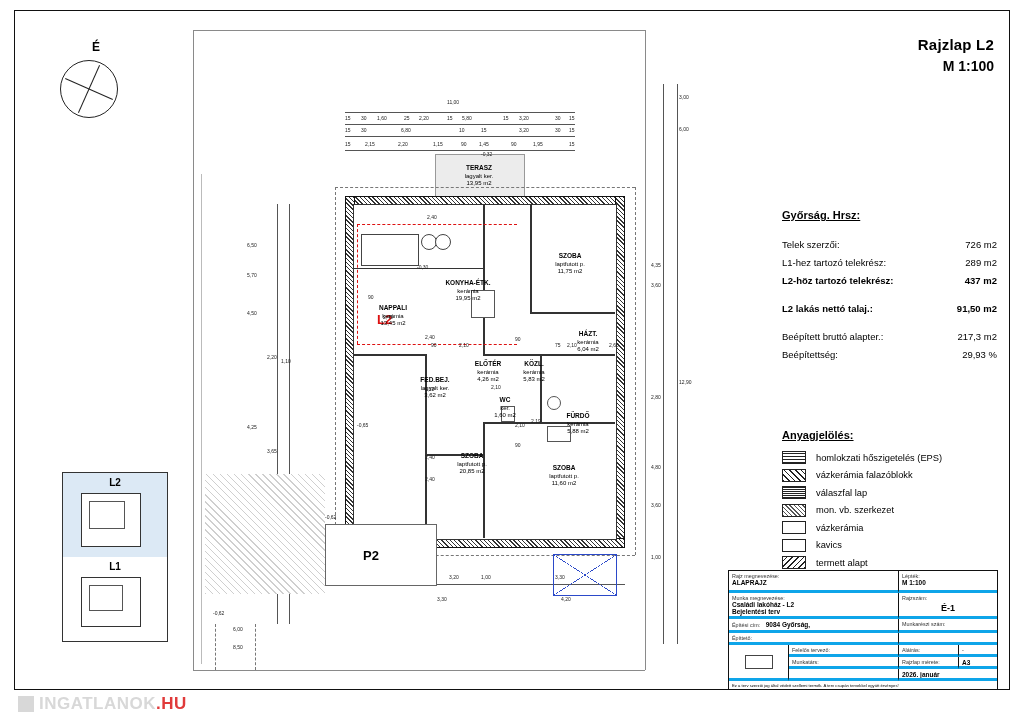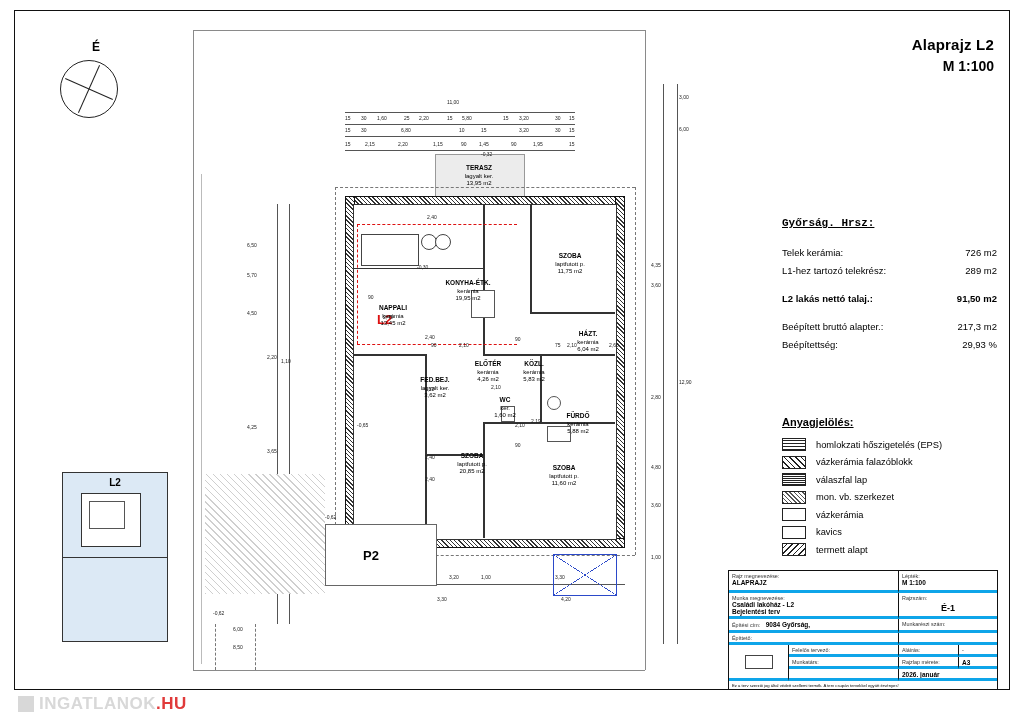--- a/index.html
+++ b/index.html
@@ -10,27 +10,27 @@
   .title-sub{position:absolute;right:30px;top:58px;text-align:right;font-weight:bold;font-size:14px;}
 
   
   .compass{position:absolute;left:60px;top:60px;width:56px;height:56px;border:1px solid #222;border-radius:50%;}
   .compass:before{content:"";position:absolute;left:50%;top:2px;bottom:2px;width:1px;background:#222;transform:translateX(-.5px) rotate(24deg);transform-origin:50% 50%;}
   .compass:after{content:"";position:absolute;top:50%;left:2px;right:2px;height:1px;background:#222;transform:translateY(-.5px) rotate(24deg);transform-origin:50% 50%;}
   .compass-label{position:absolute;left:92px;top:40px;font-size:12px;font-weight:bold;}
 
   
   .info{position:absolute;left:782px;top:205px;width:215px;font-size:9.5px;line-height:1.9;}
-  .info h3{margin:8px 0 10px 0;font-size:11px;text-decoration:underline;font-family:Liberation Mono, monospace;}
+  .info h3{margin:0 0 10px 0;font-size:11px;text-decoration:underline;}
   .info .row{display:flex;justify-content:space-between;}
   .info .row.b{font-weight:bold;}
   .info .sp{height:10px;}
 
   .mat{position:absolute;left:782px;top:412px;width:215px;font-size:9.3px;}
-  .mat h3{margin:4px 0 10px 0;font-size:11px;text-decoration:underline;}
+  .mat h3{margin:17px 0 10px 0;font-size:11px;text-decoration:underline;}
   .mat .r{display:flex;align-items:center;margin-bottom:4.5px;}
   .sw{width:22px;height:11px;border:1px solid #222;margin-right:10px;flex:none;}
   .sw1{background:repeating-linear-gradient(0deg,#222 0 1px,#fff 1px 3px);}
   .sw2{background:repeating-linear-gradient(45deg,#222 0 1px,#fff 1px 4px);}
   .sw3{background:repeating-linear-gradient(0deg,#222 0 1px,#fff 1px 2px);}
   .sw4{background:repeating-linear-gradient(45deg,#555 0 1px,#fff 1px 3px);}
   .sw5{background:#fff;}
   .sw6{background:radial-gradient(#444 .5px,transparent .6px) 0 0/4px 4px;}
   .sw7{background:repeating-linear-gradient(-45deg,#222 0 1px,#fff 1px 4px);}
 
@@ -75,35 +75,39 @@
   .wm{position:absolute;left:18px;bottom:10px;display:flex;align-items:center;font-weight:bold;font-size:17px;color:#d8d8d8;letter-spacing:.5px;}
   .wm .sq{width:16px;height:16px;background:#d8d8d8;margin-right:5px;}
   .wm .hu{color:#e03a3a;}
 </style>
 </head>
 <body>
 
 <div id="sheet">
   <div class="frame"></div>
 
-  <div class="title-main">Alaprajz L2</div>
+  <div class="title-main">Rajzlap L2</div>
   <div class="title-sub">M 1:100</div>
 
   <div class="compass"></div>
   <div class="compass-label">É</div>
 
   <div class="info">
     <h3>Győrság. Hrsz:</h3>
     <div class="row">
-        <span>Telek kerámia:</span>
+        <span>Telek szerzői:</span>
         <span>726 m2</span>
       </div>
     <div class="row">
         <span>L1-hez tartozó telekrész:</span>
         <span>289 m2</span>
+      </div>
+    <div class="row b">
+        <span>L2-höz tartozó telekrész:</span>
+        <span>437 m2</span>
       </div>
     <div class="sp"></div>
     <div class="row b">
         <span>L2 lakás nettó talaj.:</span>
         <span>91,50 m2</span>
       </div>
     <div class="sp"></div>
     <div class="row">
         <span>Beépített bruttó alapter.:</span>
         <span>217,3 m2</span>
@@ -144,20 +148,25 @@
         <span class="sw sw7"></span>
         <span>termett alapt</span>
       </div>
   </div>
 
   <div class="keybox">
     <div class="half top">
       <div class="keylab" style="top:4px;">L2</div>
       <div class="keyshape" style="left:18px;top:20px;width:58px;height:52px;"></div>
       <div class="keyshape" style="left:26px;top:28px;width:34px;height:26px;border-color:#555;"></div>
+    </div>
+    <div class="half bot">
+      <div class="keylab" style="top:4px;">L1</div>
+      <div class="keyshape" style="left:18px;top:20px;width:58px;height:48px;"></div>
+      <div class="keyshape" style="left:26px;top:28px;width:32px;height:24px;border-color:#555;"></div>
     </div>
   </div>
 
   <div class="plan">
 
     <div class="ln vln" style="left:8px;top:6px;height:640px;"></div>
     <div class="ln vln" style="left:460px;top:6px;height:640px;"></div>
     <div class="ln hln" style="left:8px;top:6px;width:452px;"></div>
     <div class="ln hln" style="left:8px;top:646px;width:452px;"></div>
     <div class="ln vln" style="left:16px;top:150px;height:490px;background:#bbb;"></div>

